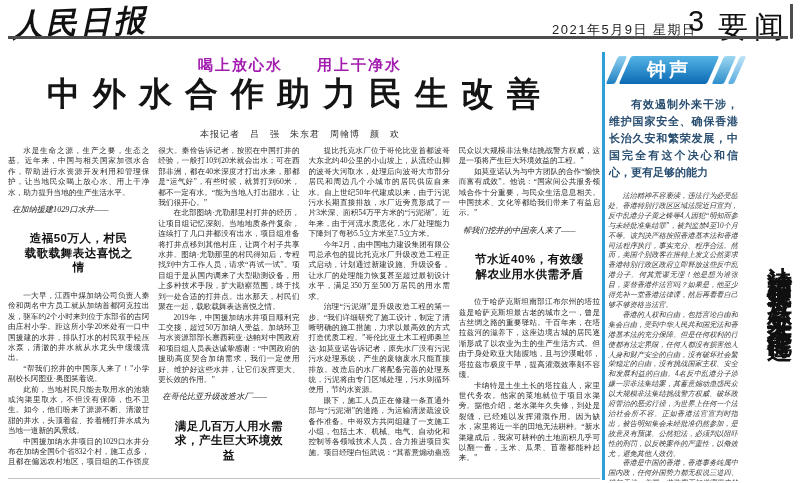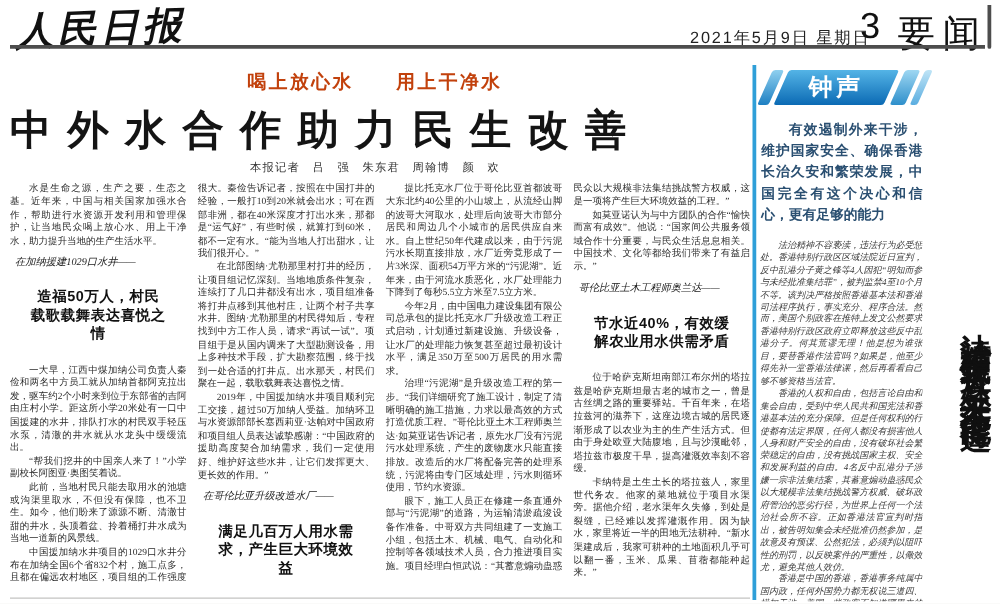--- a/index.html
+++ b/index.html
@@ -15,22 +15,22 @@
   .hdr-pageno{position:absolute;left:688px;top:5px;font-size:29px;color:#111;
               font-family:"Liberation Sans",sans-serif;}
   .hdr-section{position:absolute;left:718px;top:7px;font-size:30px;letter-spacing:6px;color:#111;
                font-family:"Liberation Sans",sans-serif;}
   .hdr-rule{position:absolute;left:8px;top:36px;width:780px;height:2.5px;background:#4d4d4d;}
   .hdr-corner{position:absolute;left:790px;top:4px;width:3px;height:35px;background:#4d4d4d;
               border-radius:0 0 4px 4px;}
 
   
   .kicker{position:absolute;left:8px;top:56px;width:584px;text-align:center;
-          font-size:15px;font-weight:bold;letter-spacing:2px;color:#c2410c;}
-  .headline{position:absolute;left:8px;top:82px;width:584px;
+          font-size:15px;font-weight:bold;letter-spacing:2px;color:#a21caf;}
+  .headline{position:absolute;left:8px;top:72px;width:584px;text-align:center;
             font-size:33px;font-weight:900;letter-spacing:13px;color:#141414;
             font-family:"Liberation Sans",sans-serif;white-space:nowrap;}
   .byline{position:absolute;left:8px;top:128px;width:584px;text-align:center;
           font-size:9px;letter-spacing:1px;color:#333;}
 
   
   .article-body{position:absolute;left:8px;top:146px;width:592px;height:331px;
                 column-count:4;column-gap:9px;column-fill:auto;overflow:hidden;
                 font-size:7.6px;line-height:10.4px;text-align:justify;color:#2b2b2b;}
   .article-body p{margin:0;text-indent:2em;}
@@ -103,21 +103,21 @@
       <div class="sec-eyebrow">在哥伦比亚升级改造水厂——</div>
       <div class="sec-head">满足几百万人用水需求，产生巨大环境效益</div>
     </div>
     <p>提比托克水厂位于哥伦比亚首都波哥大东北约40公里的小山坡上，从流经山脚的波哥大河取水，处理后向波哥大市部分居民和周边几个小城市的居民供应自来水。自上世纪50年代建成以来，由于污泥污水长期直接排放，水厂近旁竟形成了一片3米深、面积54万平方米的“污泥湖”。近年来，由于河流水质恶化，水厂处理能力下降到了每秒5.5立方米至7.5立方米。</p>
     <p>今年2月，由中国电力建设集团有限公司总承包的提比托克水厂升级改造工程正式启动，计划通过新建设施、升级设备，让水厂的处理能力恢复甚至超过最初设计水平，满足350万至500万居民的用水需求。</p>
     <p>治理“污泥湖”是升级改造工程的第一步。“我们详细研究了施工设计，制定了清晰明确的施工措施，力求以最高效的方式打造优质工程。”哥伦比亚土木工程师奥兰达·如莫亚诺告诉记者，原先水厂没有污泥污水处理系统，产生的废物废水只能直接排放。改造后的水厂将配备完善的处理系统，污泥将由专门区域处理，污水则循环使用，节约水资源。</p>
     <p>眼下，施工人员正在修建一条直通外部与“污泥湖”的道路，为运输清淤疏浚设备作准备。中哥双方共同组建了一支施工小组，包括土木、机械、电气、自动化和控制等各领域技术人员，合力推进项目实施。项目经理白恒武说：“其蓄意煽动蛊惑民众以大规模非法集结挑战警方权威，这是一项将产生巨大环境效益的工程。”</p>
     <p>如莫亚诺认为与中方团队的合作“愉快而富有成效”。他说：“国家间公共服务领域合作十分重要，与民众生活息息相关。中国技术、文化等都给我们带来了有益启示。”</p>
 
     <div class="sec-block">
-      <div class="sec-eyebrow">哥伦比亚土木工程师奥兰达——</div>
+      <div class="sec-eyebrow">帮我们挖井的中国亲人来了——</div>
       <div class="sec-head">节水近40%，有效缓解农业用水供需矛盾</div>
     </div>
     <p>位于哈萨克斯坦南部江布尔州的塔拉兹是哈萨克斯坦最古老的城市之一，曾是古丝绸之路的重要驿站。千百年来，在塔拉兹河的滋养下，这座边境古城的居民逐渐形成了以农业为主的生产生活方式。但由于身处欧亚大陆腹地，且与沙漠毗邻，塔拉兹市极度干旱，提高灌溉效率刻不容缓。</p>
     <p>卡纳特是土生土长的塔拉兹人，家里世代务农。他家的菜地就位于项目水渠旁。据他介绍，老水渠年久失修，到处是裂缝，已经难以发挥灌溉作用。因为缺水，家里将近一半的田地无法耕种。“新水渠建成后，我家可耕种的土地面积几乎可以翻一番，玉米、瓜果、苜蓿都能种起来。”</p>
     <p>除了增加灌溉面积，该项目还能大幅提高水资源利用率。项目总工程师拉希赫告诉记者，阿夏—塔拉兹灌溉水渠采用先进的渠道防渗灌溉技术，能够节水近40%，有效缓解本地农业灌溉用水需求与水资源供应之间的矛盾，提高农作物和粮食产量，对实现本地农业生产与环境保护协调发展具有积极意义。</p>
 
   </div>
   <div class="article-foot-rule"></div>
 
   <div class="divider-blue"></div>

